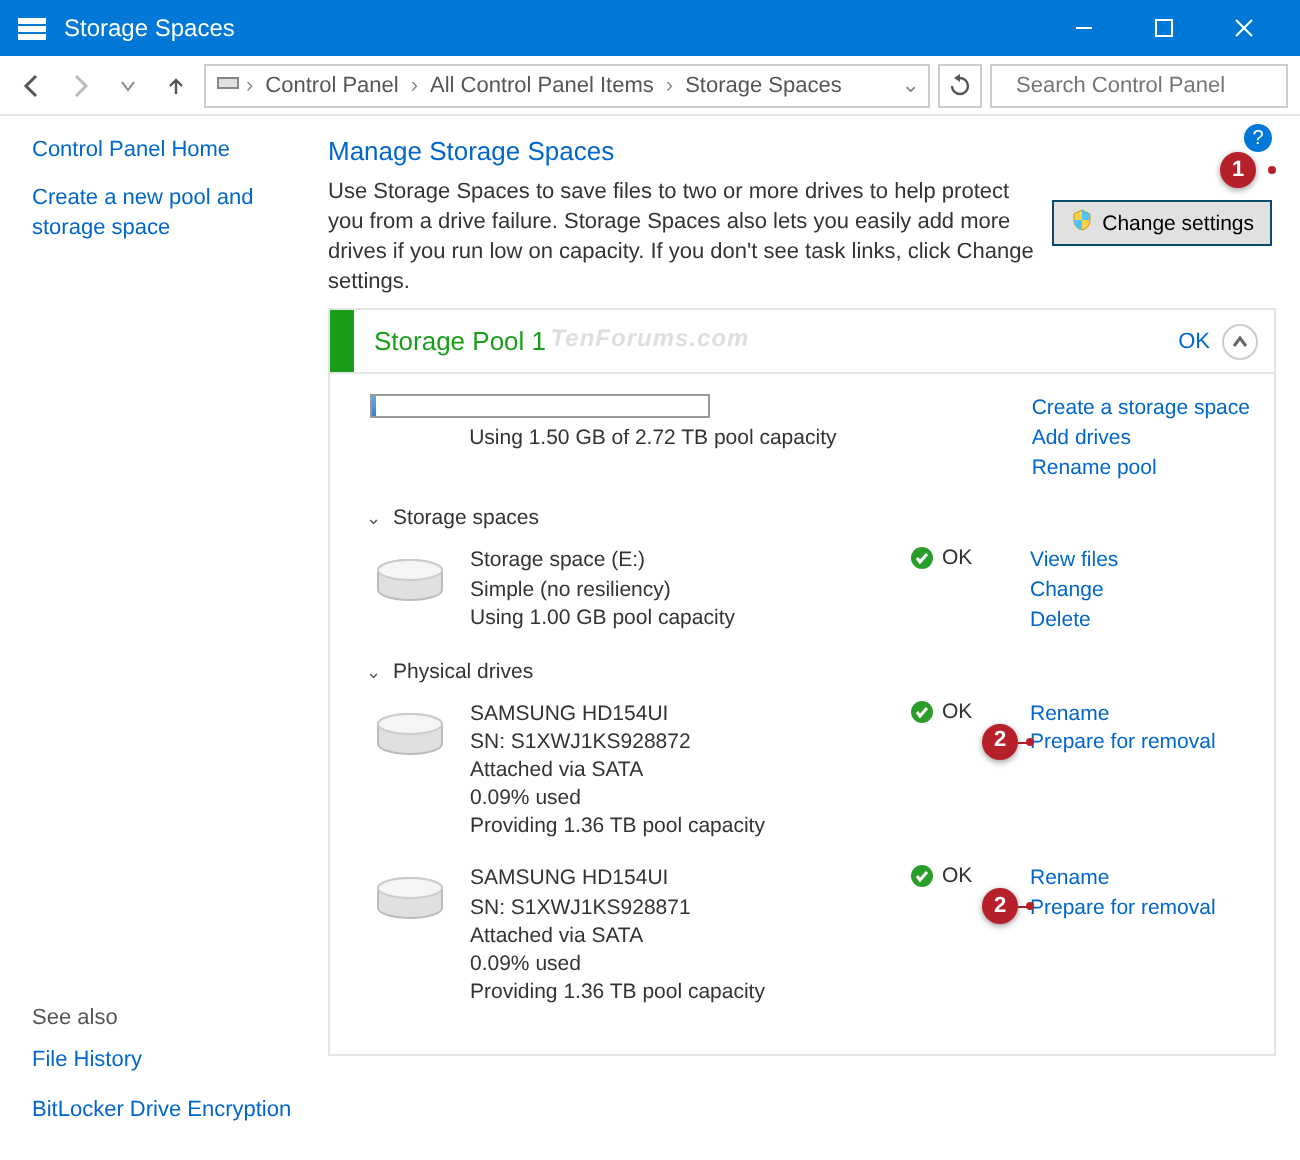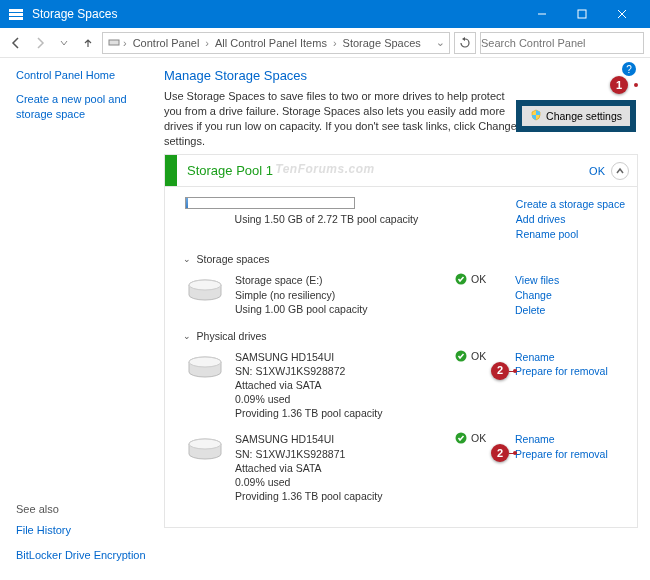--- a/index.html
+++ b/index.html
@@ -10,32 +10,32 @@
 .titlebar .title { flex: 1; }
 .titlebar .btn { width: 40px; height: 28px; display: flex; align-items: center; justify-content: center; cursor: pointer; }
 
 .navbar { height: 30px; display: flex; align-items: center; border-bottom: 1px solid #e5e5e5; padding: 0 6px; gap: 4px; font-size: 11px; color: #555; }
 .nav-arrow { width: 20px; height: 20px; display: flex; align-items: center; justify-content: center; color: #888; border-radius: 2px; }
 .nav-arrow.active { color: #333; }
 .breadcrumb { flex: 1; display: flex; align-items: center; border: 1px solid #ccc; height: 22px; padding: 0 4px; gap: 2px; background: #fff; }
 .bc-item { padding: 0 4px; white-space: nowrap; }
 .bc-sep { color: #888; }
 .refresh { width: 22px; height: 22px; border: 1px solid #ccc; display: flex; align-items: center; justify-content: center; }
-.search { width: 164px; height: 22px; border: 1px solid #ccc; padding: 0 0; font-size: 11px; color: #888; }
+.search { width: 149px; height: 22px; border: 1px solid #ccc; padding: 0 12px; font-size: 11px; color: #888; }
 
 .content { display: flex; height: calc(580px - 58px); }
 .sidebar { width: 160px; padding: 10px 8px 8px 16px; font-size: 11px; color: #0066cc; display: flex; flex-direction: column; }
 .sidebar .link { margin-bottom: 10px; cursor: pointer; line-height: 1.3; }
 .sidebar .spacer { flex: 1; }
 .sidebar .see-also { color: #555; margin-bottom: 8px; }
 
 .main { flex: 1; padding: 10px 12px 10px 4px; position: relative; overflow: hidden; }
 .main h2 { color: #0066cc; font-size: 13px; font-weight: normal; margin-bottom: 6px; }
 .intro { font-size: 11px; color: #333; line-height: 1.35; margin-bottom: 2px; padding-right: 120px; }
-.change-btn { position: absolute; top: 42px; right: 14px; border: 6px solid #0c4a6e; background: #e1e1e1; font-size: 10.5px; padding: 3px 8px; display: flex; align-items: center; gap: 4px; cursor: pointer; }
+.change-btn { position: absolute; top: 42px; right: 14px; border: 1px solid #0c4a6e; background: #e1e1e1; font-size: 10.5px; padding: 3px 8px; display: flex; align-items: center; gap: 4px; cursor: pointer; }
 .help-icon { position: absolute; top: 4px; right: 14px; width: 14px; height: 14px; border-radius: 50%; background: #0078d7; color: #fff; font-size: 10px; display: flex; align-items: center; justify-content: center; cursor: pointer; }
 
 .pool { border: 1px solid #e5e5e5; margin-top: 6px; }
 .pool-header { display: flex; align-items: center; height: 32px; border-bottom: 1px solid #e5e5e5; }
 .pool-bar { width: 12px; height: 100%; background: #1a9e1a; }
 .pool-title { flex: 1; color: #1a9e1a; font-size: 13px; padding-left: 10px; }
 .pool-status { color: #0066cc; font-size: 11px; padding-right: 6px; }
 .collapse { width: 18px; height: 18px; border: 1px solid #ccc; border-radius: 50%; display: flex; align-items: center; justify-content: center; margin-right: 8px; cursor: pointer; color: #666; }
 
 .pool-body { padding: 10px 12px 12px 20px; font-size: 10.5px; color: #333; }

